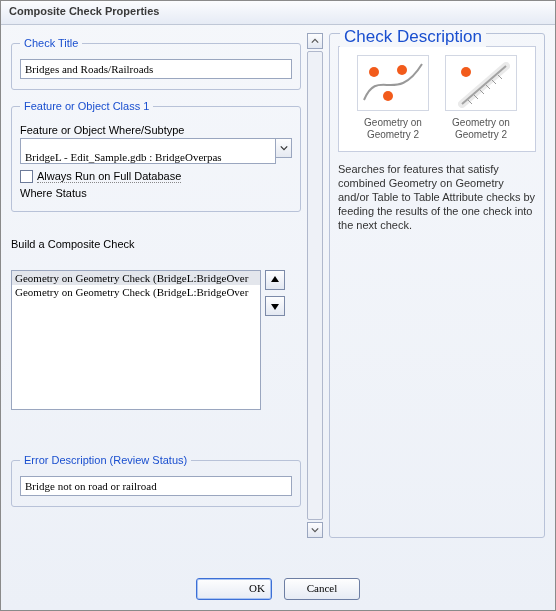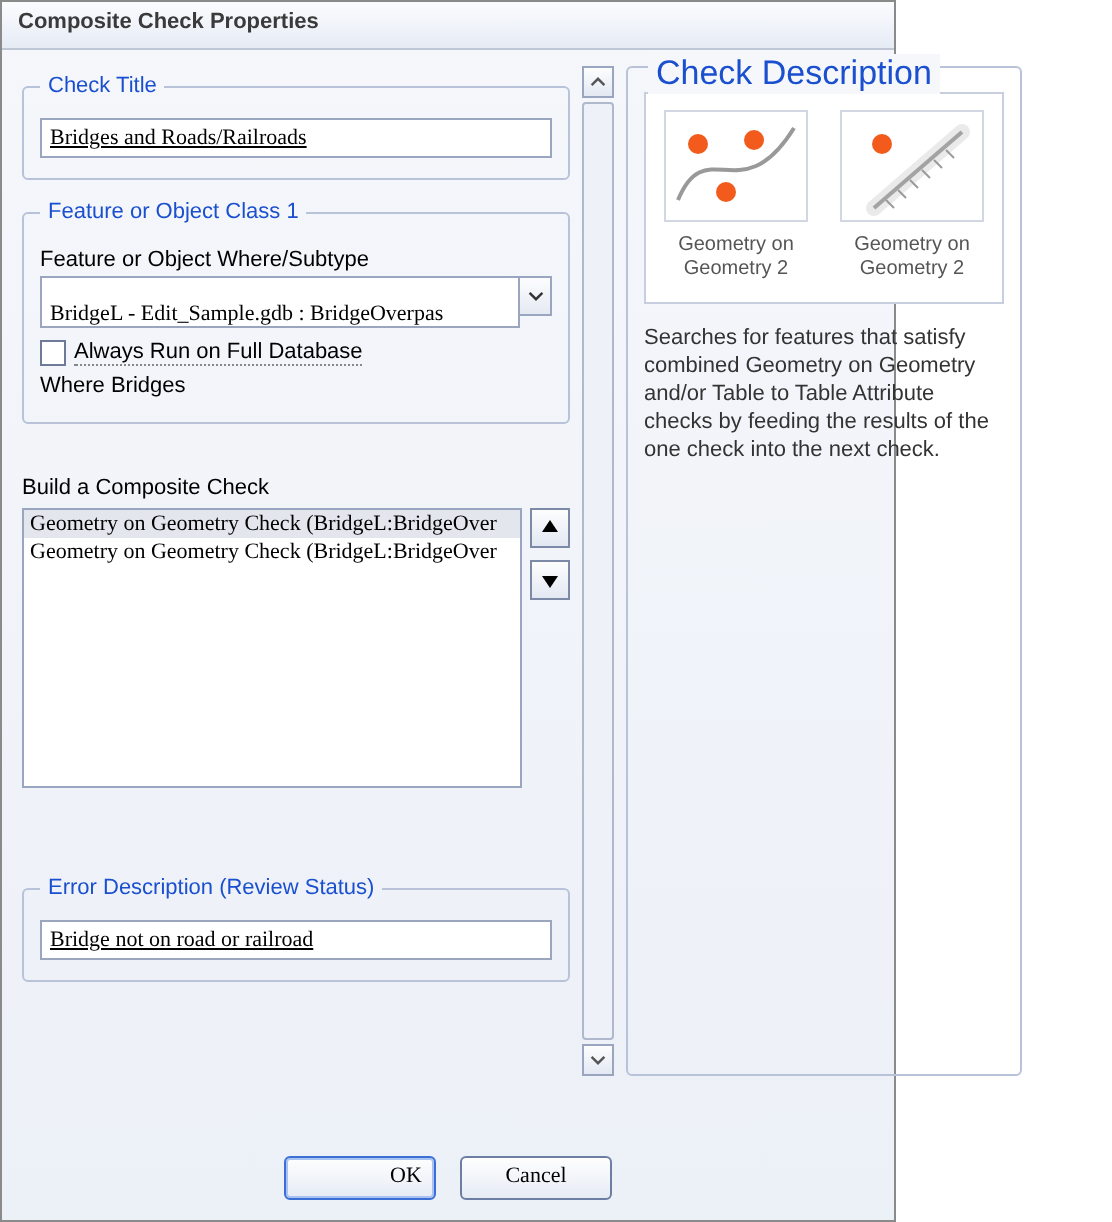--- a/index.html
+++ b/index.html
@@ -6,21 +6,21 @@
   html, body { margin:0; padding:0; }
   body {
     font-family: Tahoma, Arial, sans-serif;
     font-size: 11px;
     background:#fff;
     color:#000;
     width:556px; height:611px;
     position:relative;
   }
   .window {
-    width:448px; height:611px;
+    width:556px; height:611px;
     border:1px solid #8a8a8a;
     background: linear-gradient(#f5f7fb,#ecf0f7);
     position:relative;
   }
   .titlebar {
     height:24px;
     padding:4px 8px;
     font-weight:bold;
     color:#3a3a3a;
     border-bottom:1px solid #bfc7d6;
@@ -51,21 +51,20 @@
     padding:0 4px;
     font-size:11px;
   }
   .textinput {
     width:100%;
     height:20px;
     border:1px solid #9aa6bf;
     background:#fff;
     padding:2px 4px;
     font:11px Tahoma;
-    text-decoration:underline;
   }
   .label { font-size:11px; color:#000; margin:2px 0 2px 0; display:block;}
   .dropdown-row { display:flex; }
   .dropdown {
     flex:1;
     height:20px;
     border:1px solid #9aa6bf;
     background:#fff;
     padding:12px 4px;
     font:11px Tahoma;
@@ -93,21 +92,21 @@
   }
   .sql-btn {
     width:40px;height:22px;
     border:1px solid #7c8aa8;
     border-radius:3px;
     background:linear-gradient(#fdfdfe,#e3e8f2);
     font:11px Tahoma;
     cursor:pointer;
     text-align:center;
   }
-  .section-label { font-size:11px; margin:2px 0 4px 0;}
+  .section-label { font-size:11px; margin:2px 0 20px 0;}
   .listbox {
     width:250px; height:140px;
     border:1px solid #9aa6bf;
     background:#fff;
     overflow:hidden;
     font:11px Tahoma;
   }
   .listrow { padding:1px 3px; white-space:nowrap; overflow:hidden;}
   .listrow.sel { background:#e3e6ec;}
   .updown { display:flex; flex-direction:column; gap:6px; margin-left:4px;}
@@ -223,21 +222,21 @@
             <div class="dropbtn">
               <svg viewBox="0 0 10 10">
                   <path d="M1 3 L5 7 L9 3" fill="none" stroke="#333" stroke-width="1.5"></path>
                 </svg>
             </div>
           </div>
           <div class="chk-row">
             <span class="chk"></span>
             <span class="chk-label">Always Run on Full Database</span>
           </div>
-          <span class="label" style="margin-top:4px;">Where Bridges</span>
+          <span class="label" style="margin-top:4px;">Where Status</span>
         </fieldset>
 
         <div style="height:14px;"></div>
         <div class="section-label">Build a Composite Check</div>
         <div class="composite-row">
           <div class="listbox">
             <div class="listrow sel">Geometry on Geometry Check (BridgeL:BridgeOver</div>
             <div class="listrow">Geometry on Geometry Check (BridgeL:BridgeOver</div>
           </div>
           <div class="updown">

